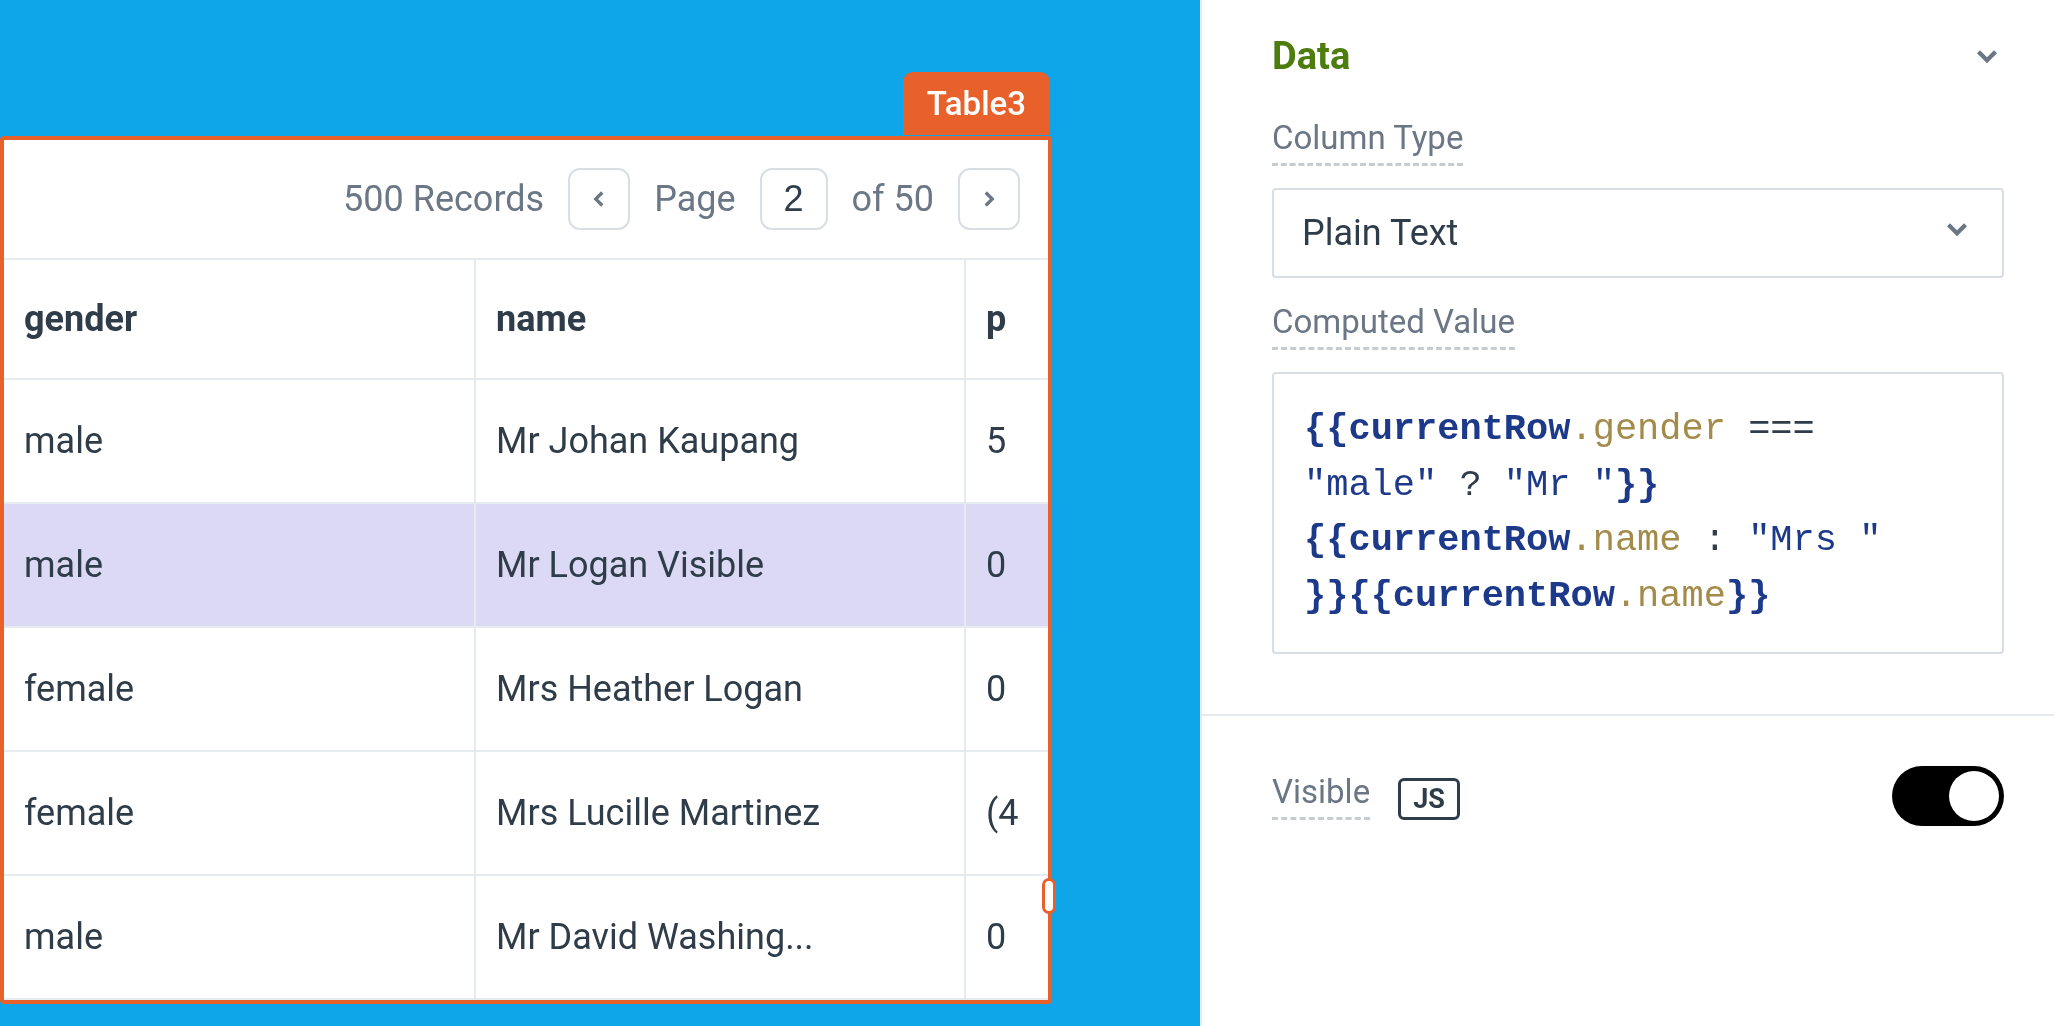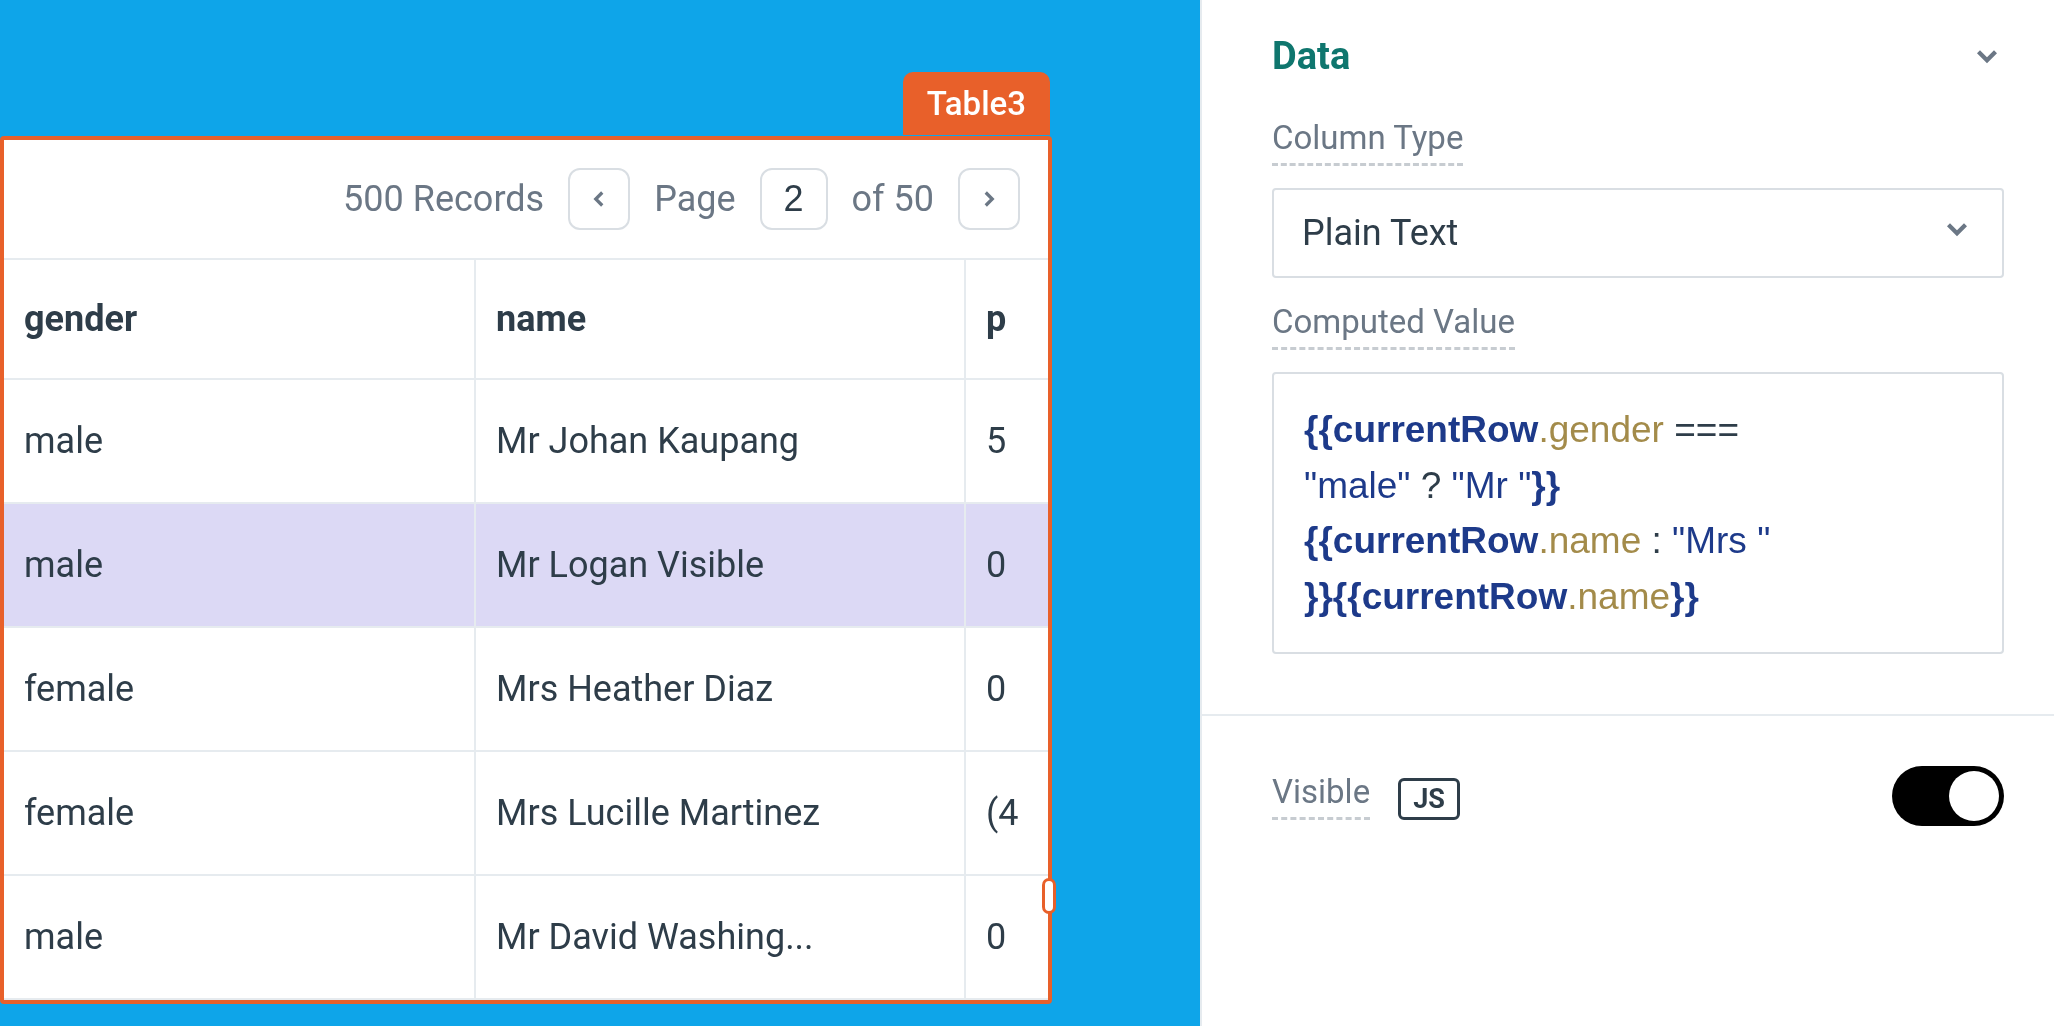--- a/index.html
+++ b/index.html
@@ -16,25 +16,25 @@
 .thead { display: flex; border-top: 2px solid #e6ebef; border-bottom: 2px solid #e6ebef; }
 .th { font-size: 36px; font-weight: 700; color: #2e3d49; padding: 38px 20px; }
 .col-gender { flex: 0 0 472px; border-right: 2px solid #e6ebef; }
 .col-name { flex: 0 0 490px; border-right: 2px solid #e6ebef; }
 .col-p { flex: 1; }
 .tbody .row { display: flex; border-bottom: 2px solid #e6ebef; }
 .tbody .row.sel { background: #dcd9f5; }
 .td { font-size: 36px; color: #2e3d49; padding: 40px 20px; overflow: hidden; text-overflow: ellipsis; white-space: nowrap; }
 .props { flex: 1; background: #fff; border-left: 2px solid #e6ebef; padding: 34px 50px 0 70px; overflow: hidden; }
 .section-hdr { display: flex; justify-content: space-between; align-items: center; cursor: pointer; margin-bottom: 40px; }
-.section-title { font-size: 38px; font-weight: 700; color: #0f766e; }
+.section-title { font-size: 38px; font-weight: 700; color: #4d7c0f; }
 .section-hdr svg, .dropdown svg { width: 34px; height: 34px; stroke: #6b7785; stroke-width: 3; fill: none; }
 .field-label { font-size: 33px; color: #6b7785; border-bottom: 3px dashed #c7ccd1; display: inline-block; padding-bottom: 6px; margin-bottom: 22px; }
 .dropdown { border: 2px solid #d9dee3; border-radius: 4px; padding: 22px 28px; display: flex; justify-content: space-between; font-size: 36px; color: #2e3d49; cursor: pointer; margin-bottom: 24px; }
-.code-box { border: 2px solid #d9dee3; border-radius: 4px; padding: 28px 30px; font-family: Liberation Sans, sans-serif; font-size: 37px; line-height: 1.5; color: #2e3d49; margin-bottom: 60px; word-break: break-word; }
+.code-box { border: 2px solid #d9dee3; border-radius: 4px; padding: 28px 30px; font-family: Liberation Mono, monospace; font-size: 37px; line-height: 1.5; color: #2e3d49; margin-bottom: 60px; word-break: break-word; }
 .tk-b { color: #1d3a8a; font-weight: 700; }
 .tk-p { color: #a38b4a; }
 .tk-op { color: #2e3d49; }
 .tk-s { color: #1d3a8a; }
 .divider { height: 2px; background: #e6ebef; margin: 0 -50px 50px -70px; }
 .toggle-row { display: flex; align-items: center; justify-content: space-between; }
 .toggle-left { display: flex; align-items: flex-end; gap: 28px; }
 .js-badge { border: 3px solid #2e3d49; border-radius: 6px; padding: 2px 12px; font-size: 27px; font-weight: 700; color: #2e3d49; cursor: pointer; }
 .toggle { width: 112px; height: 60px; background: #000; border-radius: 60px; position: relative; cursor: pointer; }
 .toggle .knob { position: absolute; width: 50px; height: 50px; background: #fff; border-radius: 50%; top: 5px; right: 5px; }
@@ -73,21 +73,21 @@
             <div class="td col-name">Mr Johan Kaupang</div>
             <div class="td col-p">5</div>
           </div>
           <div class="row sel">
             <div class="td col-gender">male</div>
             <div class="td col-name">Mr Logan Visible</div>
             <div class="td col-p">0</div>
           </div>
           <div class="row">
             <div class="td col-gender">female</div>
-            <div class="td col-name">Mrs Heather Diaz</div>
+            <div class="td col-name">Mrs Heather Logan</div>
             <div class="td col-p">0</div>
           </div>
           <div class="row">
             <div class="td col-gender">female</div>
             <div class="td col-name">Mrs Lucille Martinez</div>
             <div class="td col-p">(4</div>
           </div>
           <div class="row">
             <div class="td col-gender">male</div>
             <div class="td col-name">Mr David Washing...</div>

